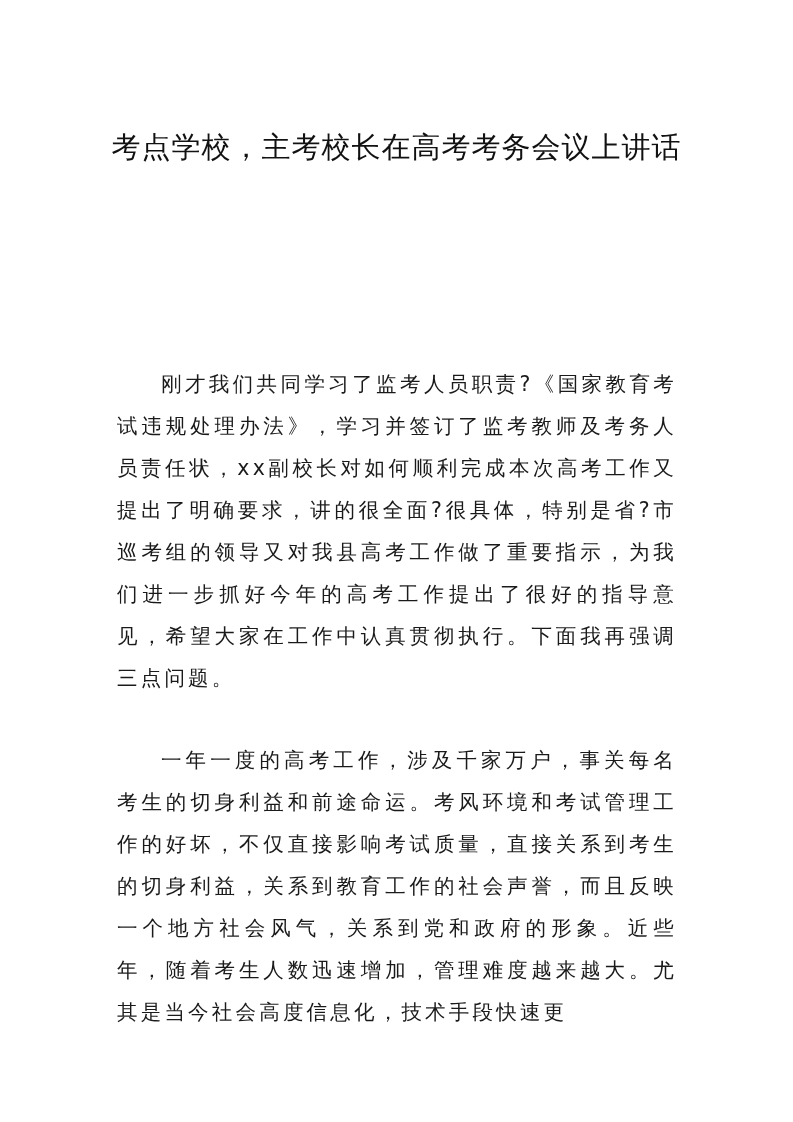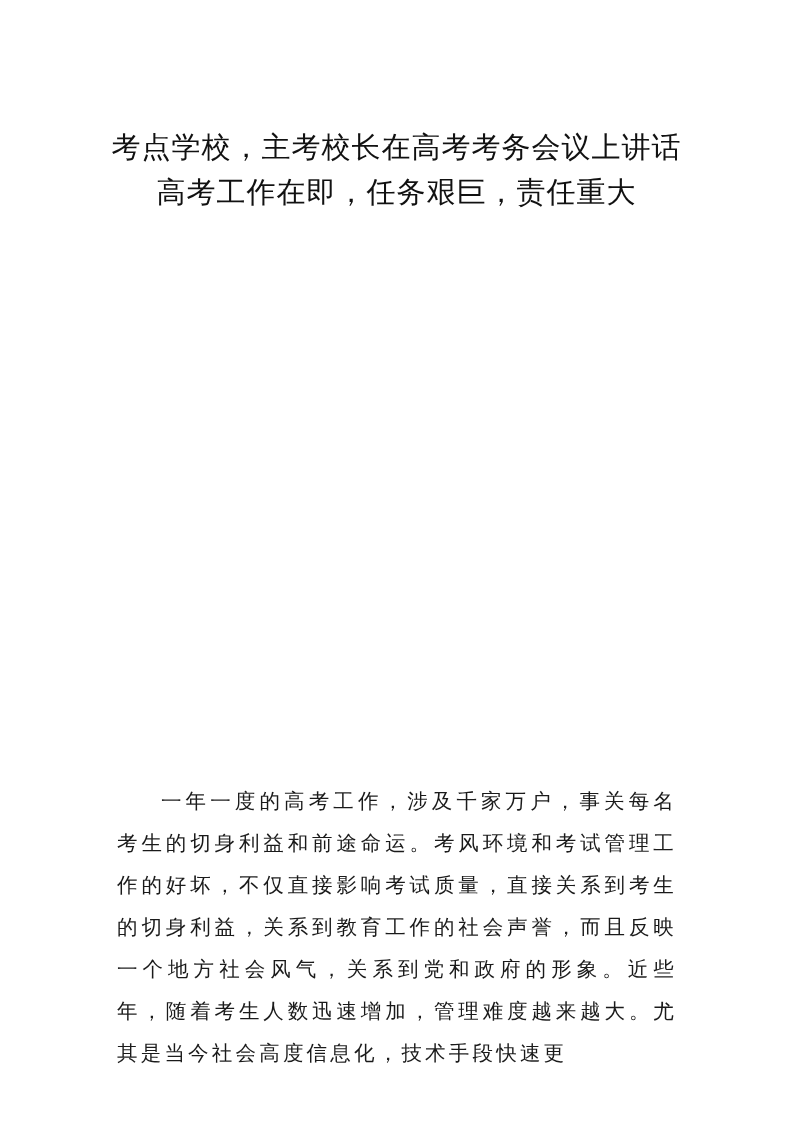--- a/index.html
+++ b/index.html
@@ -15,24 +15,24 @@
   .body {
     position: absolute; left: 117px; width: 560px;
     font-family: "DejaVu Sans", "Liberation Sans", sans-serif;
     font-size: 20.5px; line-height: 42px; color: #1a1a1a;
     text-align: justify; text-align-last: left; letter-spacing: 3.2px;
   }
   .indent { text-indent: 44px; }
   .greet { top: 285px; }
   .p1 { top: 363px; }
   .h1 { top: 704px; }
-  .p2 { top: 780px; }
+  .p2 { top: 739px; }
   p { margin: 0; }
 </style>
 </head>
 <body>
 
 <div class="page">
   <div class="title t1">考点学校，主考校长在高考考务会议上讲话</div>
-  <div class="title t2">高考工作在即，任务艰巨，责任重大</div>
 
+  <p class="body indent p1">刚才我们共同学习了监考人员职责?《国家教育考试违规处理办法》，学习并签订了监考教师及考务人员责任状，xx副校长对如何顺利完成本次高考工作又提出了明确要求，讲的很全面?很具体，特别是省?市巡考组的领导又对我县高考工作做了重要指示，为我们进一步抓好今年的高考工作提出了很好的指导意见，希望大家在工作中认真贯彻执行。下面我再强调三点问题。</p>
   <p class="body indent p2">一年一度的高考工作，涉及千家万户，事关每名考生的切身利益和前途命运。考风环境和考试管理工作的好坏，不仅直接影响考试质量，直接关系到考生的切身利益，关系到教育工作的社会声誉，而且反映一个地方社会风气，关系到党和政府的形象。近些年，随着考生人数迅速增加，管理难度越来越大。尤其是当今社会高度信息化，技术手段快速更</p>
 </div>
 
 </body></html>

